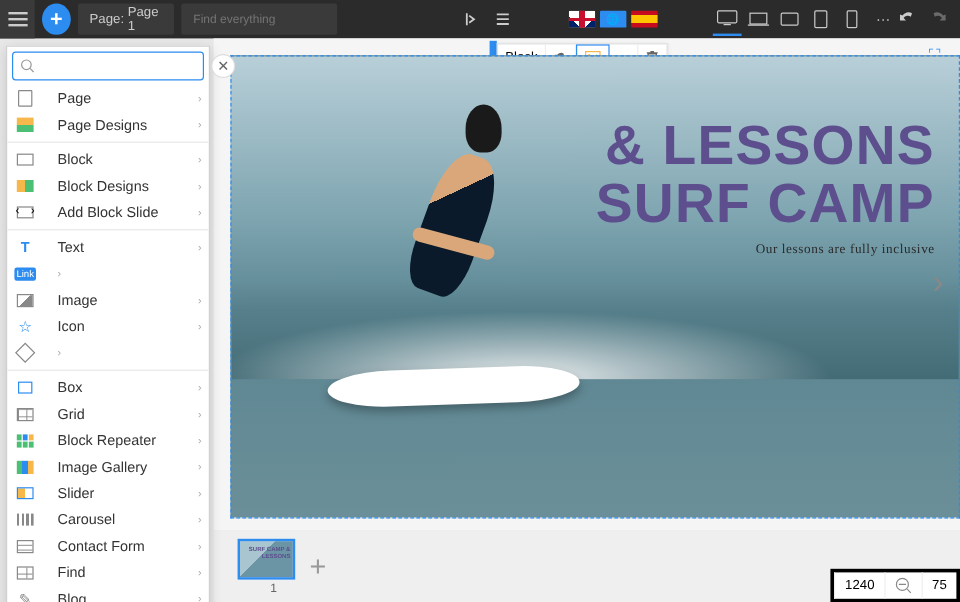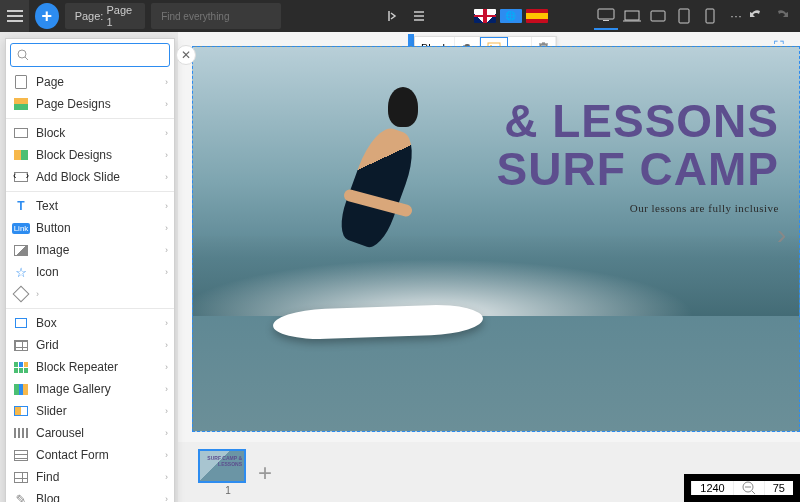--- a/index.html
+++ b/index.html
@@ -26,21 +26,21 @@
 .dev.active { border-bottom: 2px solid #2d8cf0; }
 .dev svg { fill: #ccc; }
 .tb-right { margin-left: auto; display: flex; align-items: center; gap: 10px; padding-right: 10px; }
 
 
 .panel { position: absolute; left: 5px; top: 38px; width: 170px; background: #fff; border: 1px solid #d0d0d0; box-shadow: 0 3px 10px rgba(0,0,0,0.15); font-size: 12px; z-index: 10; }
 .panel-search { border: 1px solid #2d8cf0; border-radius: 3px; margin: 4px; height: 24px; display: flex; align-items: center; padding: 0 6px; color: #999; }
 .panel-close { position: absolute; right: -22px; top: 6px; width: 20px; height: 20px; background: #fff; border: 1px solid #ddd; border-radius: 50%; display: flex; align-items: center; justify-content: center; cursor: pointer; color: #666; }
 .panel-list { max-height: 460px; overflow-y: auto; }
 .panel-group-sep { height: 1px; background: #e8e8e8; margin: 3px 0; }
-.panel-item { display: flex; align-items: center; padding: 3px 6px; cursor: pointer; }
+.panel-item { display: flex; align-items: center; padding: 3px 6px; cursor: pointer; gap: 12px; }
 .pi-icon { width: 18px; height: 16px; margin-right: 6px; display: flex; align-items: center; justify-content: center; }
 .pi-label { flex: 1; color: #333; }
 .pi-chev { color: #aaa; font-size: 9px; }
 
 
 .canvas { position: absolute; left: 178px; top: 32px; right: 0; bottom: 60px; background: #f5f5f5; overflow: hidden; }
 .hero { position: absolute; left: 14px; top: 14px; right: 0; bottom: 10px; background: linear-gradient(180deg, #b8cfd8 0%, #7ea5b0 35%, #5a8592 55%, #6b8f98 100%); overflow: hidden; border: 1px dashed #2d8cf0; }
 .wave { position: absolute; bottom: 30%; left: 0; right: 0; height: 80px; background: radial-gradient(ellipse at 40% 100%, rgba(255,255,255,0.9) 0%, rgba(255,255,255,0) 50%), linear-gradient(180deg, rgba(100,140,150,0.3), rgba(60,100,110,0.8)); }
 .surfer { position: absolute; left: 100px; top: 30px; width: 180px; height: 240px; }
 .surfer-body { position: absolute; left: 60px; top: 50px; width: 50px; height: 120px; background: linear-gradient(135deg, #d9a77a 30%, #0a1a2a 30%); border-radius: 40% 40% 30% 30%; transform: rotate(20deg); }
@@ -63,21 +63,21 @@
 .cdot.plus { background: #2d8cf0; left: 390px; }
 .cdot.info { background: #2d8cf0; left: 420px; }
 .cimg { position: absolute; top: 30px; left: 300px; width: 20px; height: 20px; border: 2px solid #2d8cf0; border-radius: 4px; display: flex; align-items: center; justify-content: center; color: #2d8cf0; font-size: 11px; }
 .expand { position: absolute; top: 6px; right: 6px; width: 20px; height: 20px; color: #2d8cf0; font-size: 14px; }
 
 
 .bottom { position: absolute; left: 178px; right: 0; bottom: 0; height: 60px; background: #efefef; display: flex; align-items: center; padding-left: 20px; }
 .thumb { width: 48px; height: 34px; border: 2px solid #2d8cf0; background: linear-gradient(135deg, #a8c5d0 40%, #6b95a5 40%); position: relative; margin-right: 12px; }
 .thumb-txt { position: absolute; right: 2px; top: 4px; font-size: 5px; color: #5d4e8e; font-weight: bold; text-align: right; }
 .addpage { width: 26px; height: 26px; color: #999; font-size: 24px; cursor: pointer; }
-.zoomctl { position: absolute; right: 0; bottom: 0; height: 28px; background: #fff; border: 7px solid #000000; display: flex; align-items: center; font-size: 11px; }
+.zoomctl { position: absolute; right: 0; bottom: 0; height: 28px; background: #fff; border: 3px solid #000000; display: flex; align-items: center; font-size: 11px; }
 .zoomctl > div { padding: 0 8px; border-left: 1px solid #eee; height: 100%; display: flex; align-items: center; }
 
 
 .ic-page { width: 12px; height: 14px; border: 1px solid #888; border-radius: 1px; }
 .ic-pdesign { width: 14px; height: 12px; background: linear-gradient(#f7b84b 50%, #4bbf73 50%); }
 .ic-block { width: 14px; height: 10px; border: 1px solid #888; }
 .ic-bdesign { width: 14px; height: 10px; background: linear-gradient(90deg, #f7b84b 50%, #4bbf73 50%); }
 .ic-slide { width: 14px; height: 10px; border: 1px solid #888; position: relative; }
 .ic-slide::before { content: "‹"; position: absolute; left: -2px; top: -3px; font-size: 10px; }
 .ic-slide::after { content: "›"; position: absolute; right: -2px; top: -3px; font-size: 10px; }
@@ -223,21 +223,20 @@
         <div class="pi-icon">
           <div class="ic-text">T</div>
         </div>
         <div class="pi-label">Text</div>
         <div class="pi-chev">›</div>
       </div>
       <div class="panel-item">
         <div class="pi-icon">
           <div class="ic-link">Link</div>
         </div>
-        <div class="pi-label">Button</div>
         <div class="pi-chev">›</div>
       </div>
       <div class="panel-item">
         <div class="pi-icon">
           <div class="ic-image"></div>
         </div>
         <div class="pi-label">Image</div>
         <div class="pi-chev">›</div>
       </div>
       <div class="panel-item">

